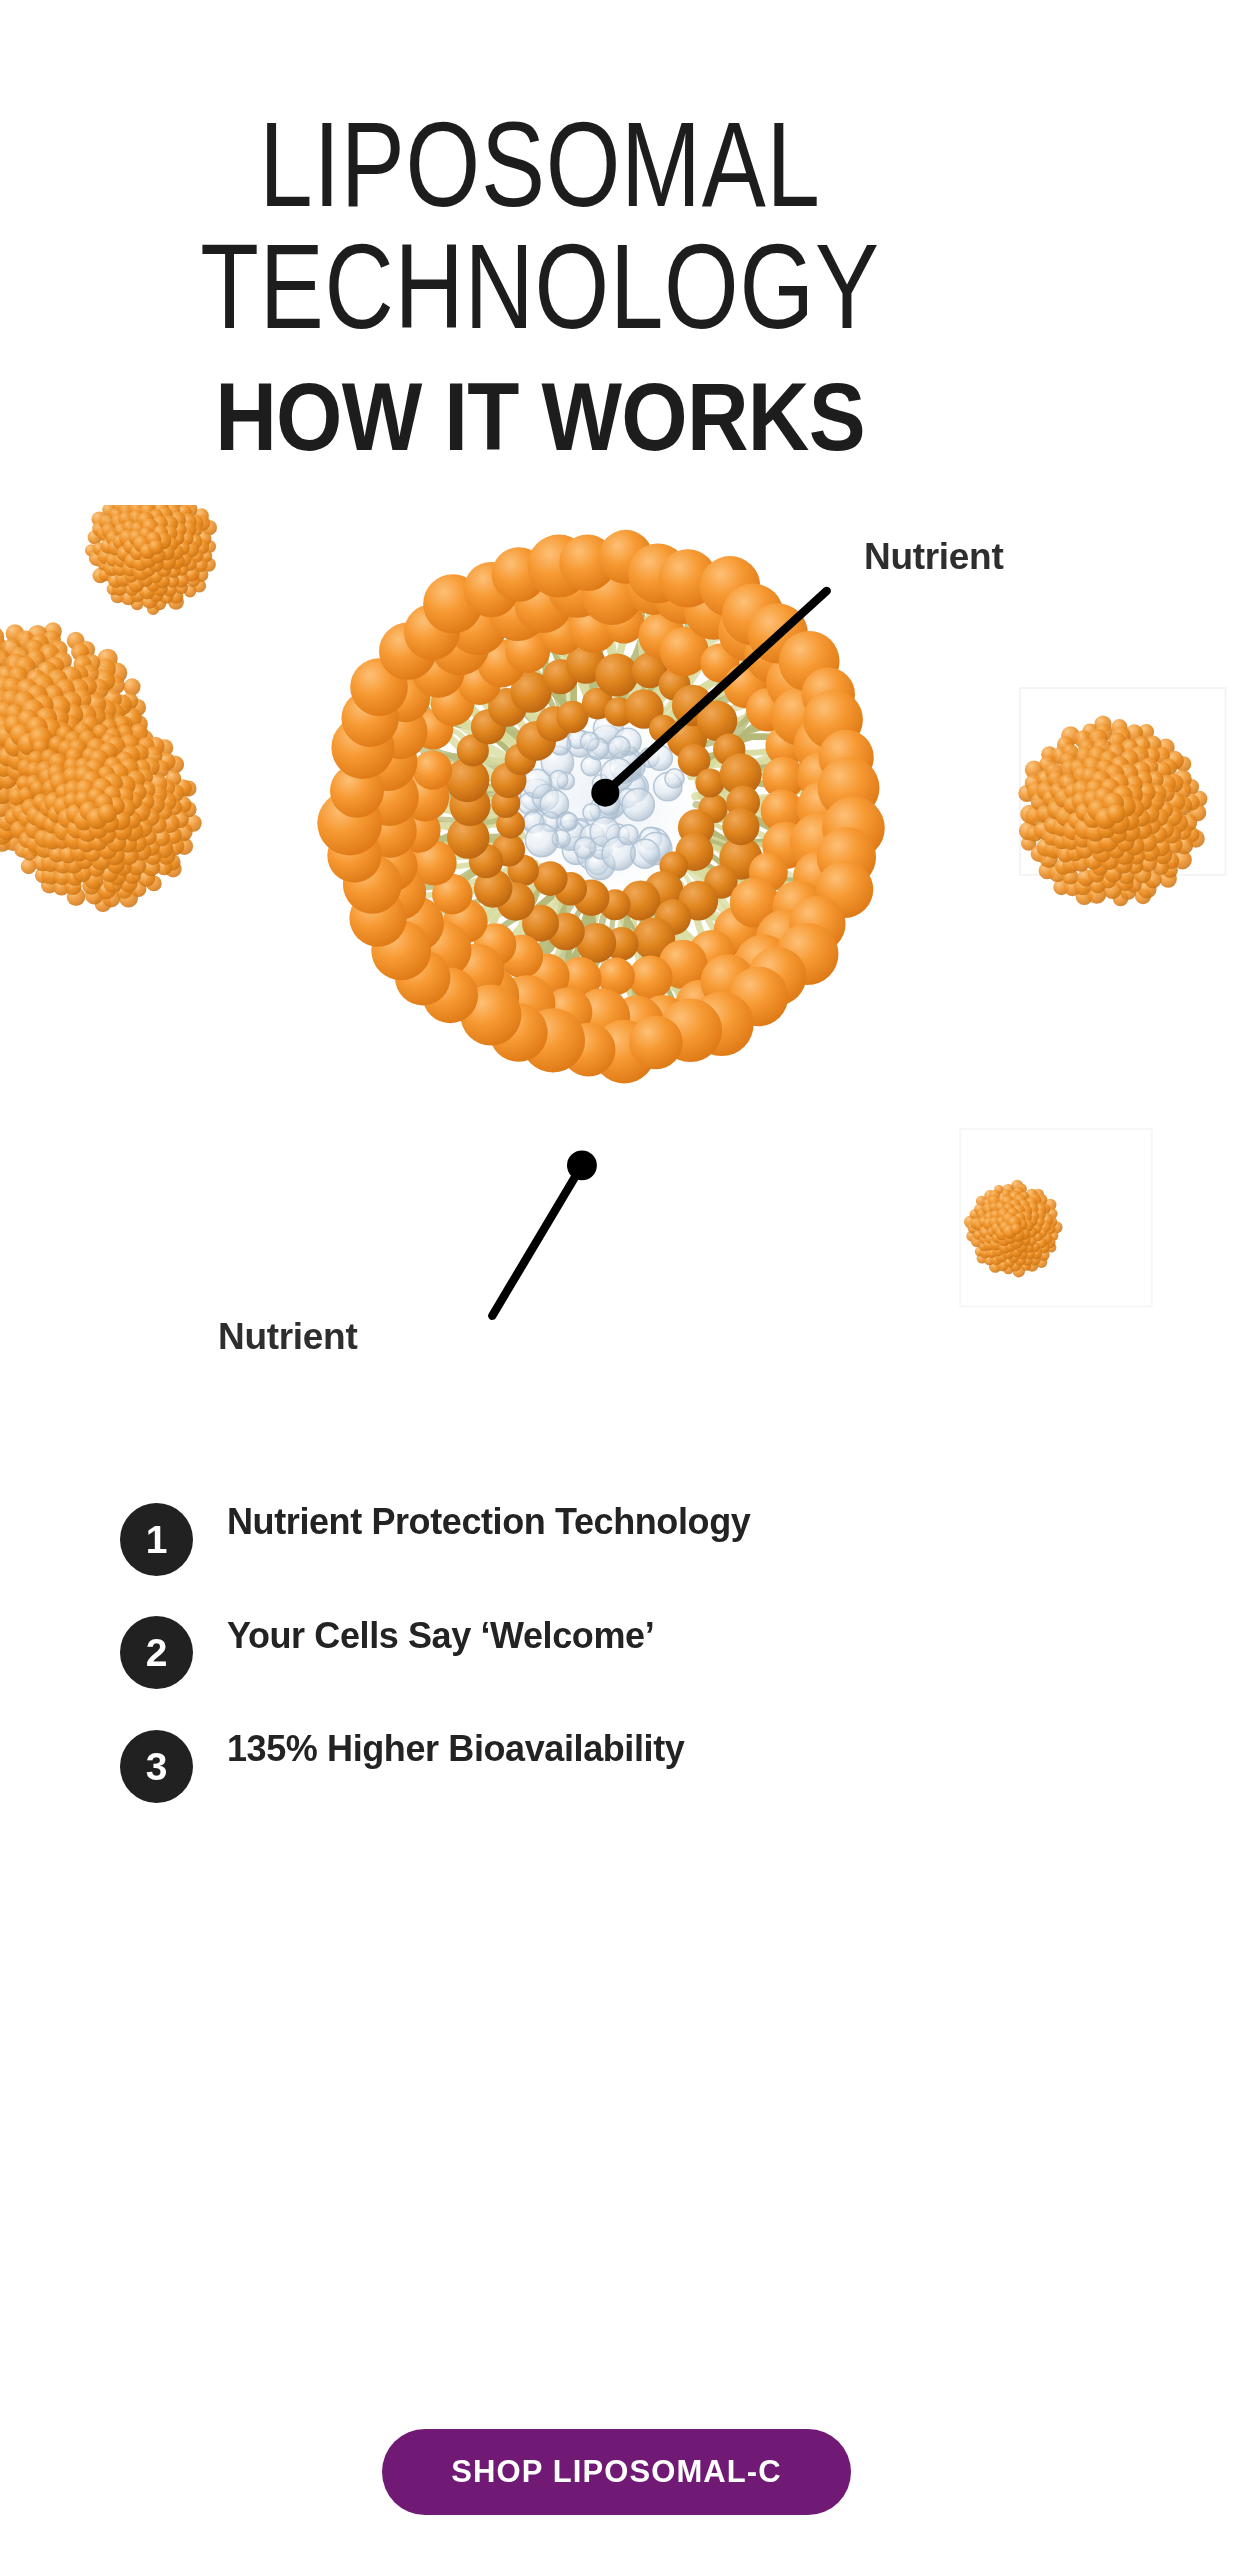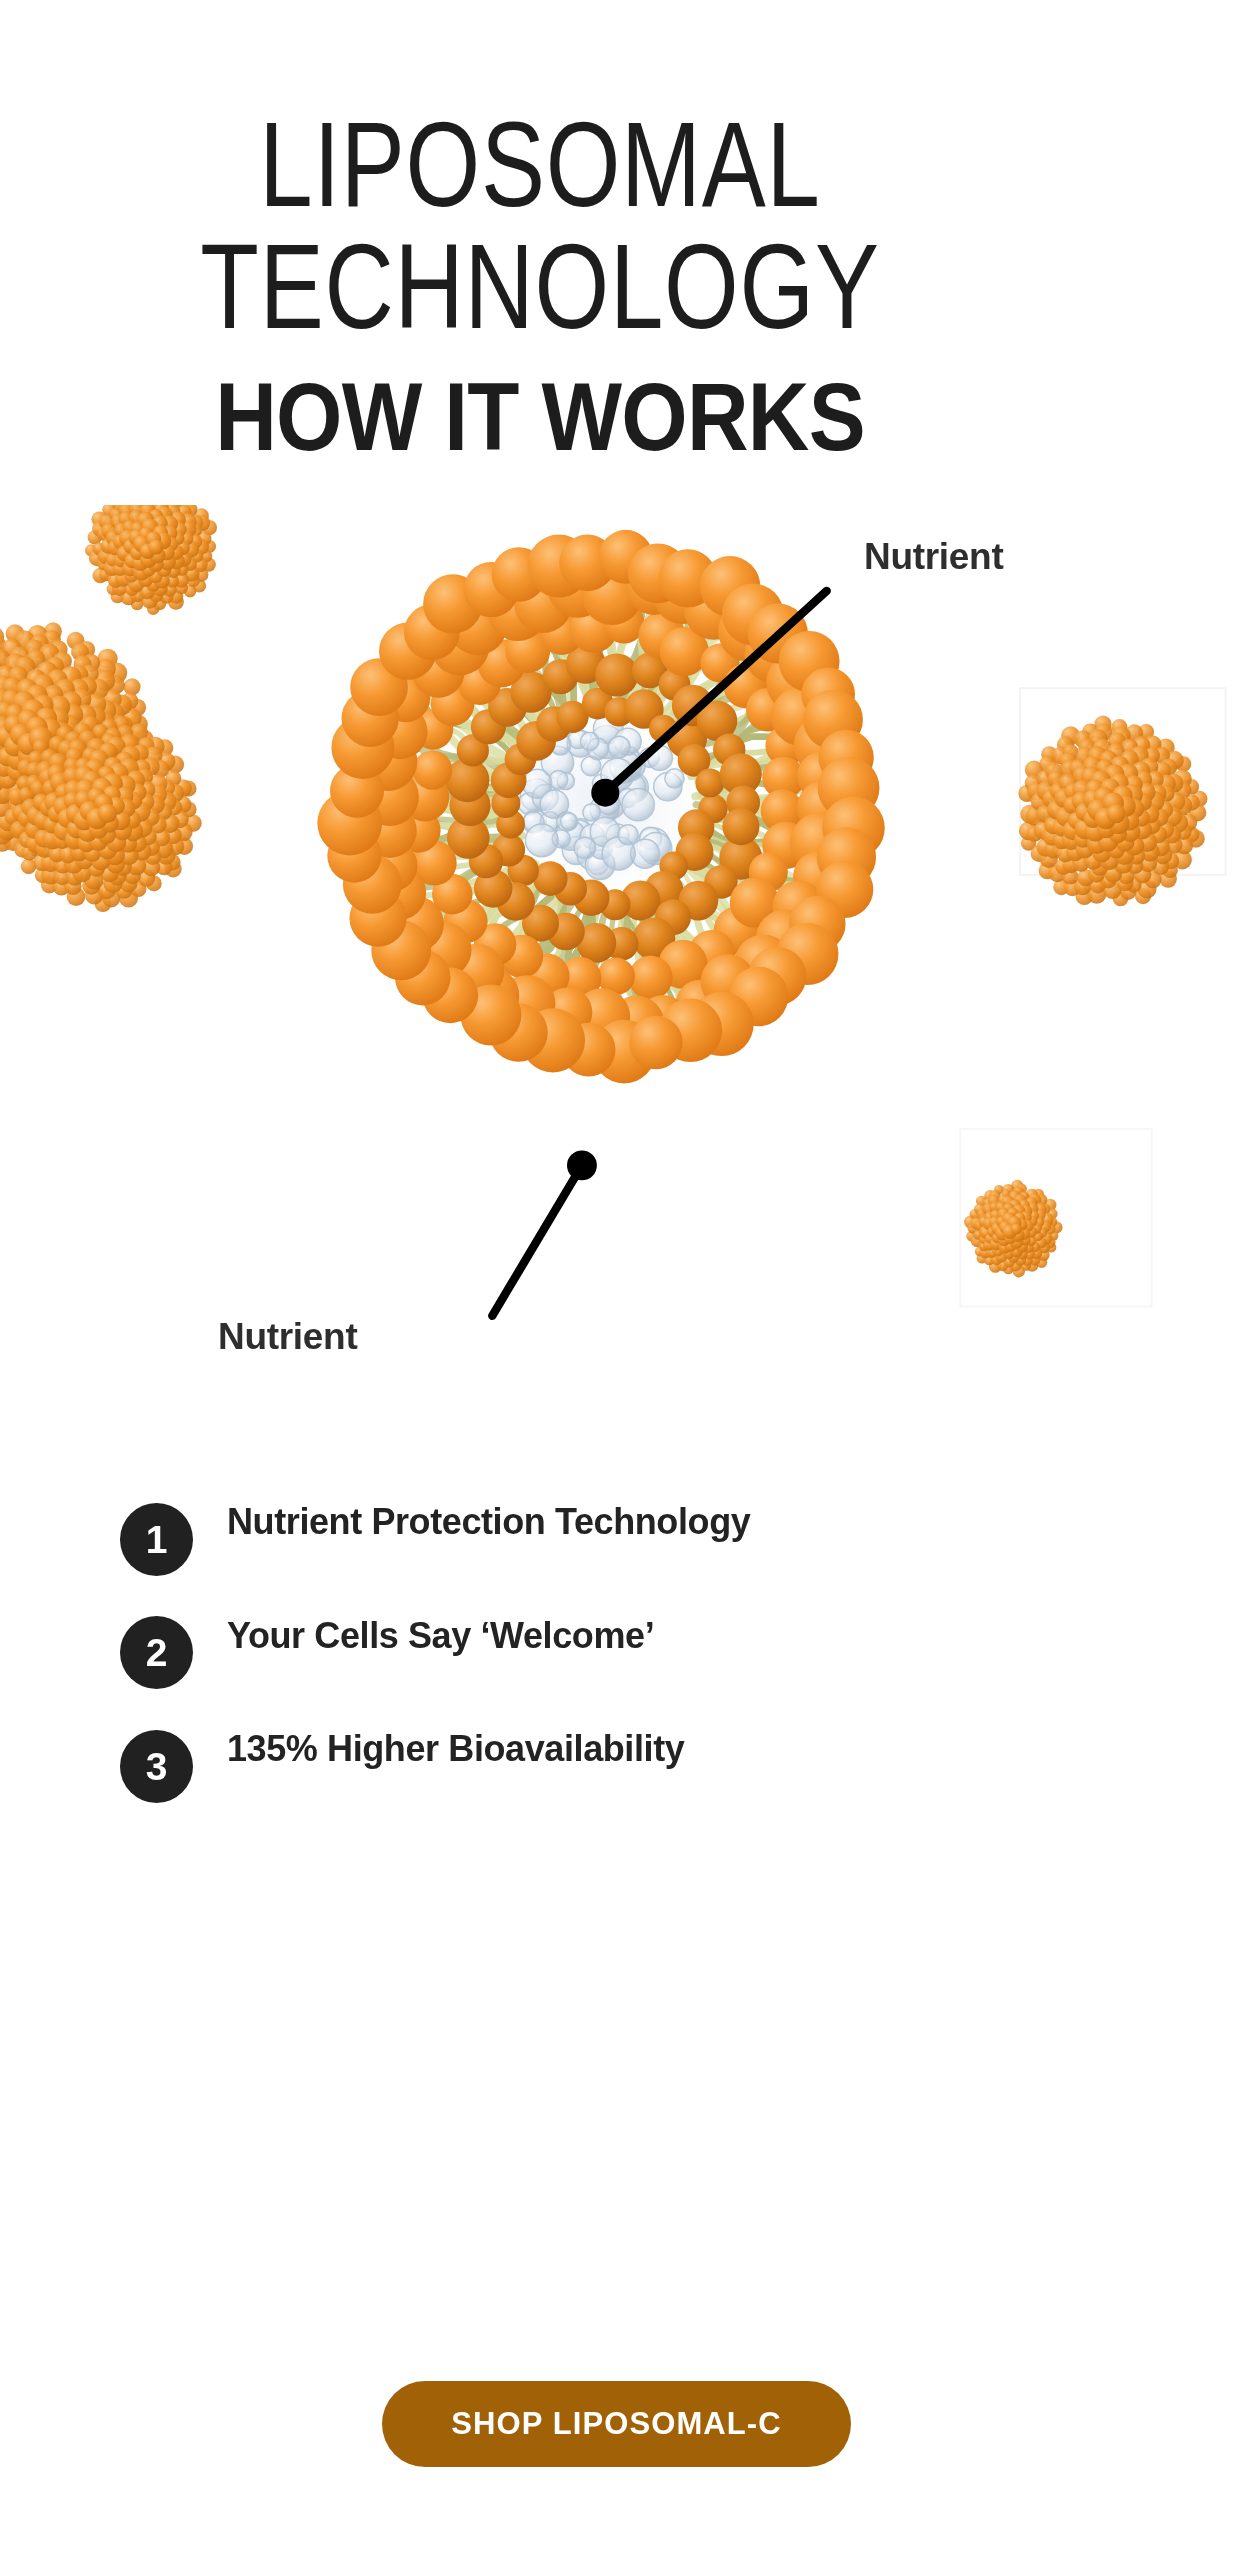--- a/index.html
+++ b/index.html
@@ -125,30 +125,31 @@
   
   .cta-wrap {
     position: absolute;
     left: 0;
     top: 2381px;
     width: 1233px;
     text-align: center;
   }
   .cta-button {
     display: inline-block;
-    background: #a16207;
+    background: #701a75;
     color: #ffffff;
     border: none;
     border-radius: 45px;
     padding: 25px 69px;
     font-family: "Liberation Sans", sans-serif;
     font-weight: 700;
     font-size: 31px;
     letter-spacing: 1.1px;
     cursor: pointer;
+    margin-top: 48px;
   }
 </style>
 </head>
 <body>
 
 <div class="page">
 
   <div class="title-block">
     <div class="title-light">LIPOSOMAL</div>
     <div class="title-light">TECHNOLOGY</div>

